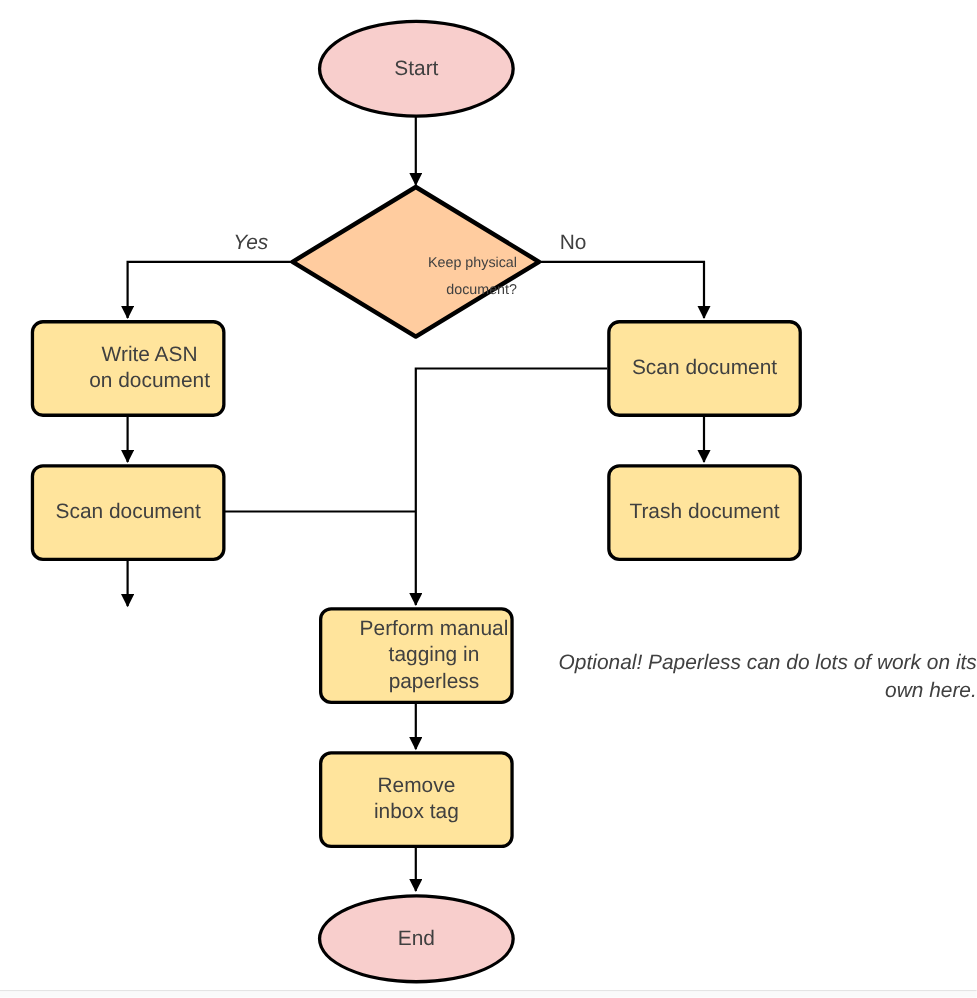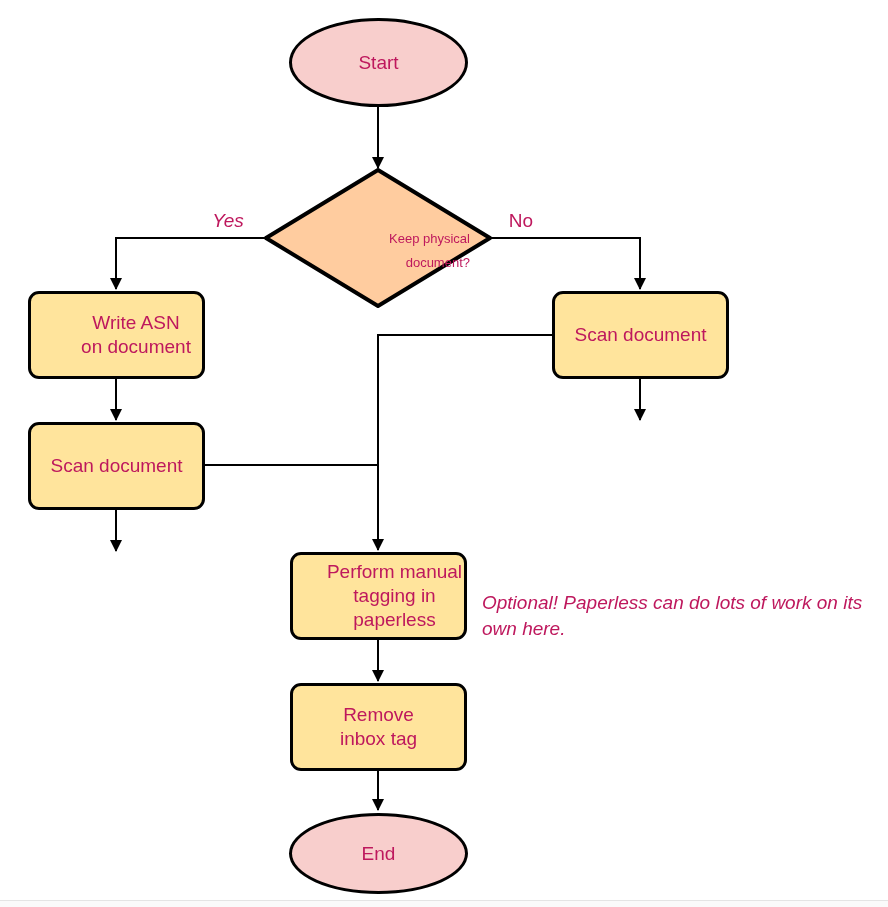--- a/index.html
+++ b/index.html
@@ -7,21 +7,21 @@
     padding: 0;
     background: #ffffff;
   }
   .canvas {
     position: relative;
     width: 888px;
     height: 907px;
     background: #ffffff;
     overflow: hidden;
     font-family: "Liberation Sans", sans-serif;
-    color: #be185d;
+    color: #404040;
   }
   .connector-layer {
     position: absolute;
     left: 0;
     top: 0;
     width: 888px;
     height: 907px;
   }
   .edge {
     fill: none;
@@ -81,20 +81,21 @@
   .edge-label--yes { left: 228px; top: 210px; font-style: italic; }
   .edge-label--no  { left: 521px; top: 210px; }
   .note {
     position: absolute;
     left: 482px;
     top: 590px;
     width: 406px;
     font-size: 19px;
     line-height: 26px;
     font-style: italic;
+    text-align: right;
   }
   .viewport-bottom-edge {
     position: absolute;
     left: 0;
     top: 900px;
     width: 888px;
     height: 7px;
     background: #fafafa;
     border-top: 1px solid #e4e4e4;
   }
@@ -167,20 +168,23 @@
 
   <div class="node node--process pos-scan-l">
     <span>Scan document</span>
   </div>
 
 
   <div class="node node--process pos-scan-r">
     <span>Scan document</span>
   </div>
 
+  <div class="node node--process pos-trash">
+    <span>Trash document</span>
+  </div>
 
   <div class="node node--process pos-tagging">
     <span>Perform manual
 tagging in
 paperless</span>
   </div>
 
   <div class="note">
     <span>Optional! Paperless can do lots of work on its own here.</span>
   </div>

